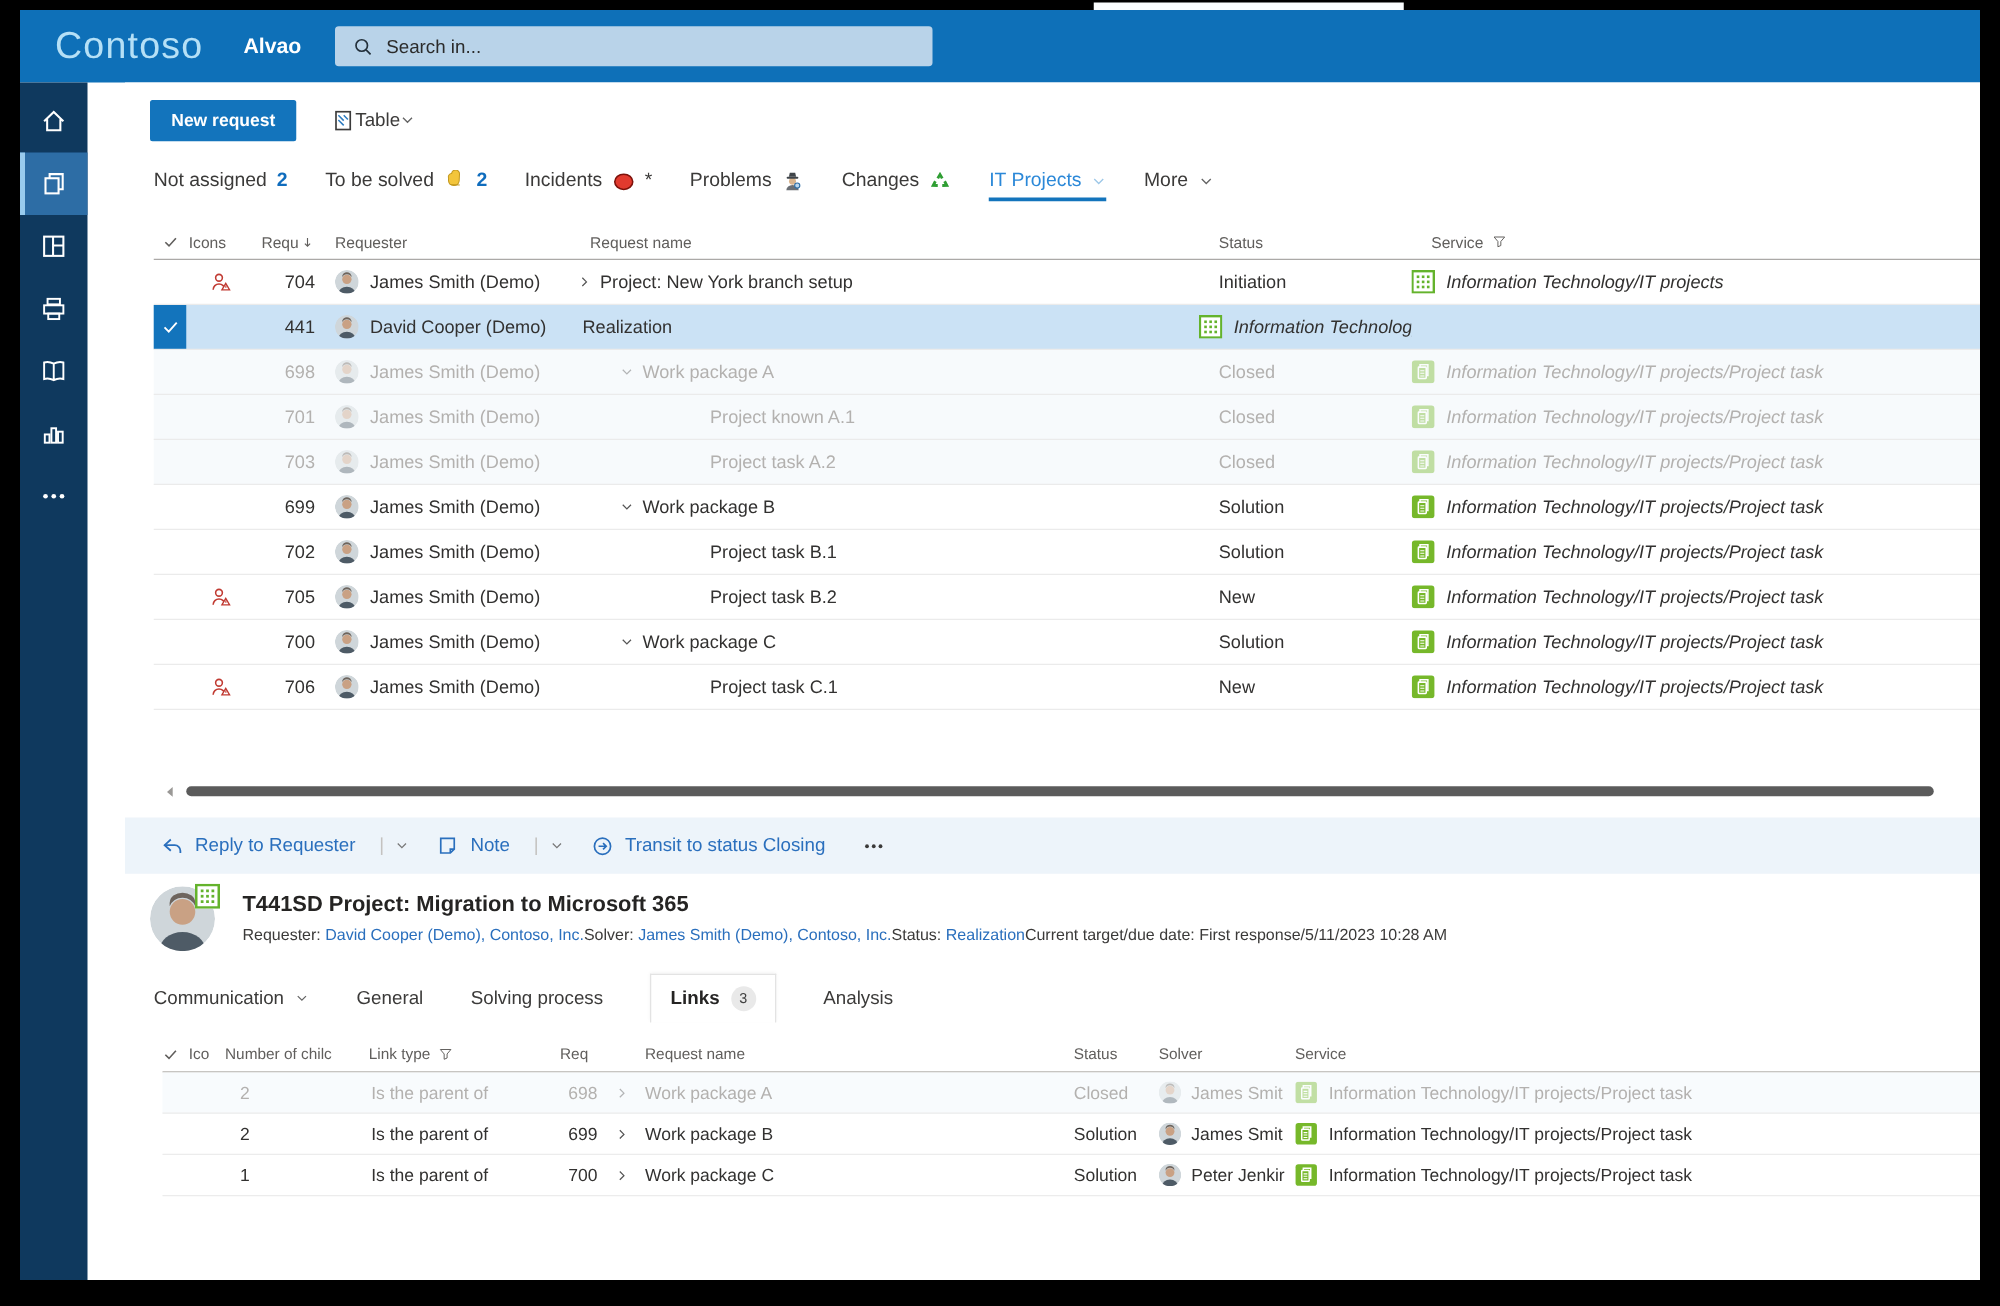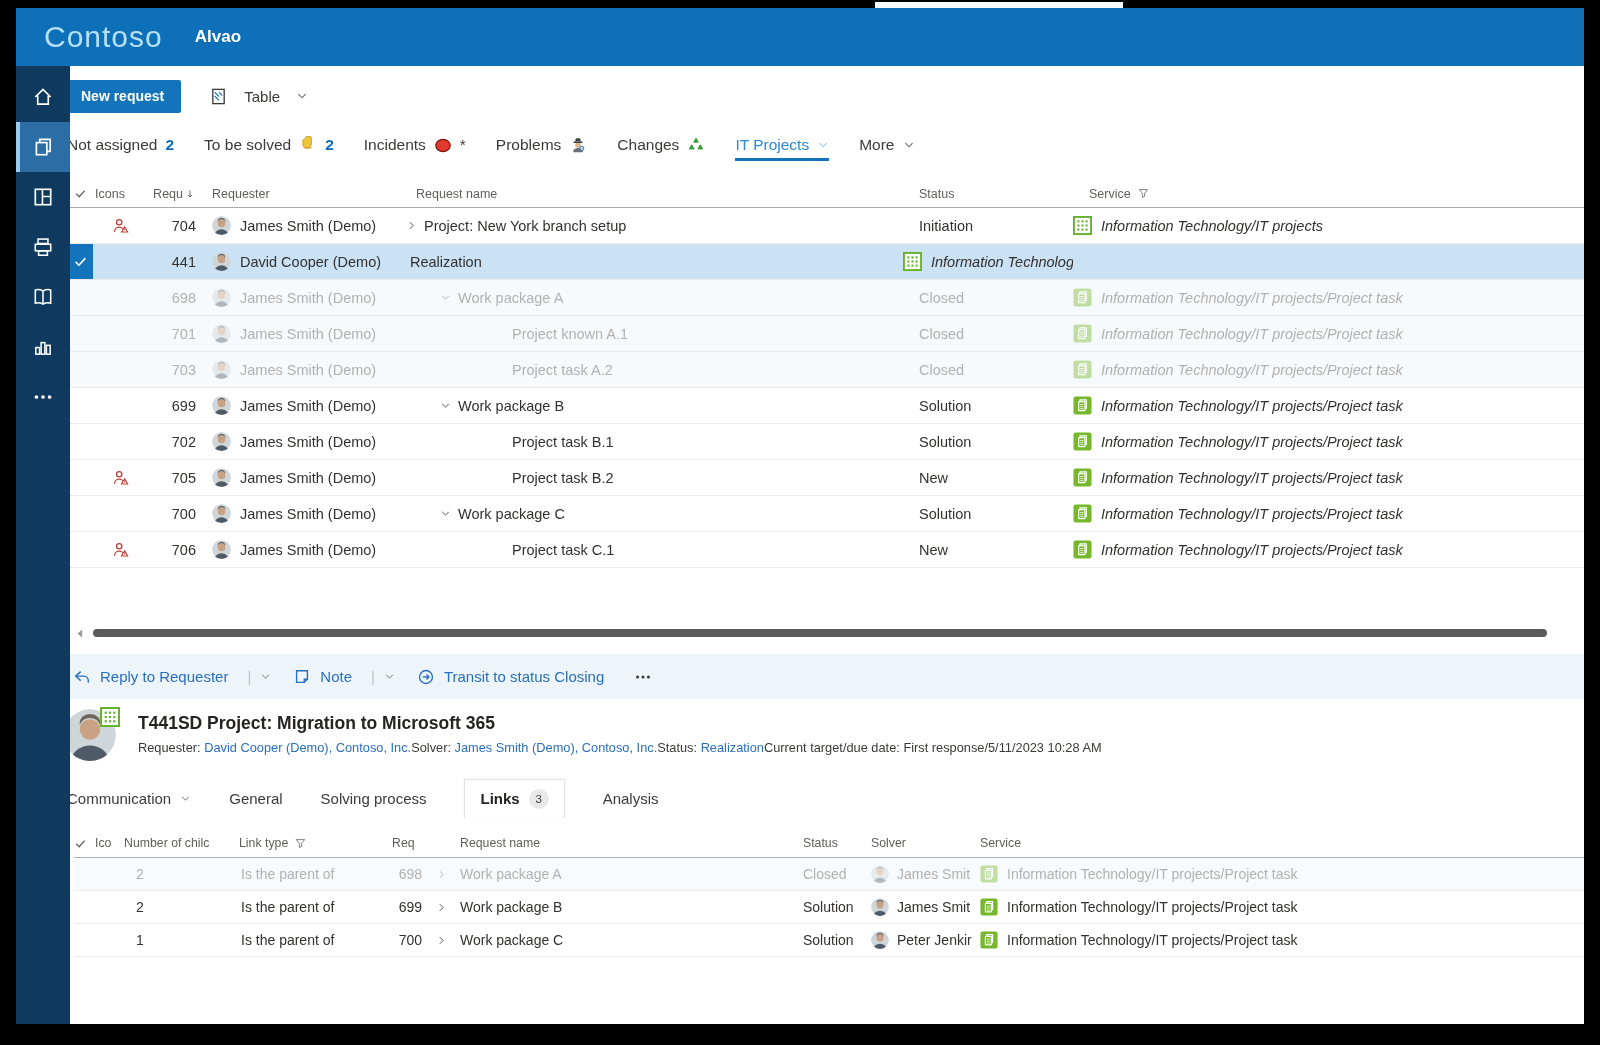--- a/index.html
+++ b/index.html
@@ -18,27 +18,27 @@
   .search .ph{margin-left:10px;font-size:15px;color:#2b2b2b;}
 
   
   .sidebar{position:absolute;left:0;top:58px;bottom:0;width:54px;background:#0f395e;
            display:flex;flex-direction:column;padding-top:6px;z-index:3;}
   .sbi{height:50px;display:flex;align-items:center;justify-content:center;color:#fff;position:relative;cursor:pointer;}
   .sbi svg{width:22px;height:22px;}
   .sbi.active{background:#2d6da5;}
   .sbi.active::before{content:"";position:absolute;left:0;top:0;bottom:0;width:4px;background:#98cbee;}
 
-  .main{margin-left:28px;position:relative;height:958px;background:#fff;}
+  .main{margin-left:84px;position:relative;height:958px;background:#fff;}
 
   
   .toolbar{height:60px;display:flex;align-items:center;}
   .btn-new{margin-left:20px;height:33px;padding:0 17px;background:#1374bc;color:#fff;font-size:14px;
            font-weight:700;border:none;border-radius:2px;cursor:pointer;font-family:inherit;}
-  .viewctl{margin-left:28px;display:flex;align-items:center;gap:16px;color:#3b3a39;font-size:15px;cursor:pointer;}
+  .viewctl{margin-left:28px;display:flex;align-items:center;gap:0;color:#3b3a39;font-size:15px;cursor:pointer;}
   .viewctl .vicon{width:19px;height:19px;}
   .chev{width:12px;height:12px;color:#666;}
 
   
   .ftabs{display:flex;align-items:center;gap:30px;margin-left:23px;height:52px;font-size:15.5px;color:#3b3a39;}
   .ftab{display:flex;align-items:center;gap:8px;padding-bottom:15px;position:relative;cursor:pointer;white-space:nowrap;}
   .ftab .cnt{color:#0f6cbd;font-weight:700;}
   .ftab .star{color:#3b3a39;}
   .ftab.active{color:#2b88d8;}
   .ftab.active::after{content:"";position:absolute;left:0;right:0;bottom:8px;height:3px;background:#1374bc;}
@@ -272,20 +272,26 @@
   </defs>
 </svg>
 
 <div class="top-strip"></div>
 
 <div class="screen">
 
   <header class="topbar">
     <span class="logo">Contoso</span>
     <span class="product">Alvao</span>
+    <div class="search">
+      <svg class="ic">
+          <use href="#i-search"></use>
+        </svg>
+      <span class="ph">Search in...</span>
+    </div>
   </header>
 
   <nav class="sidebar">
     <div class="sbi">
         <svg>
           <use href="#i-home"></use>
         </svg>
       </div>
     <div class="sbi active">
         <svg>

